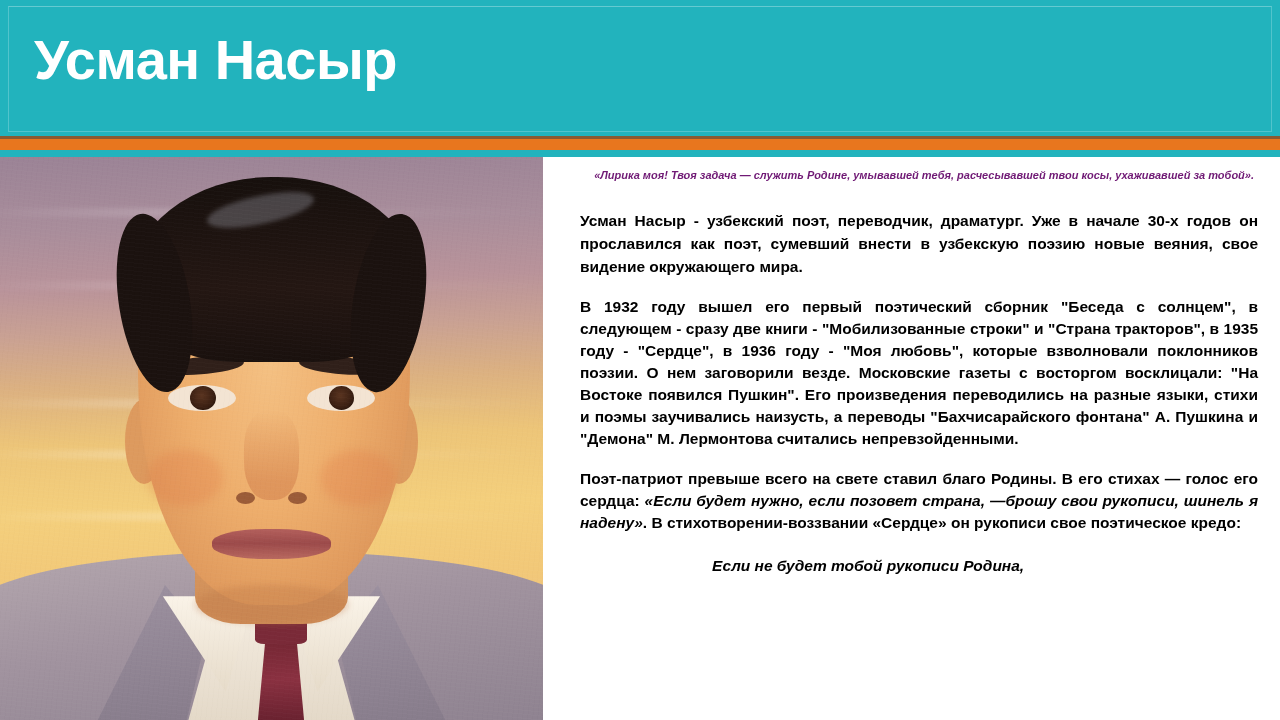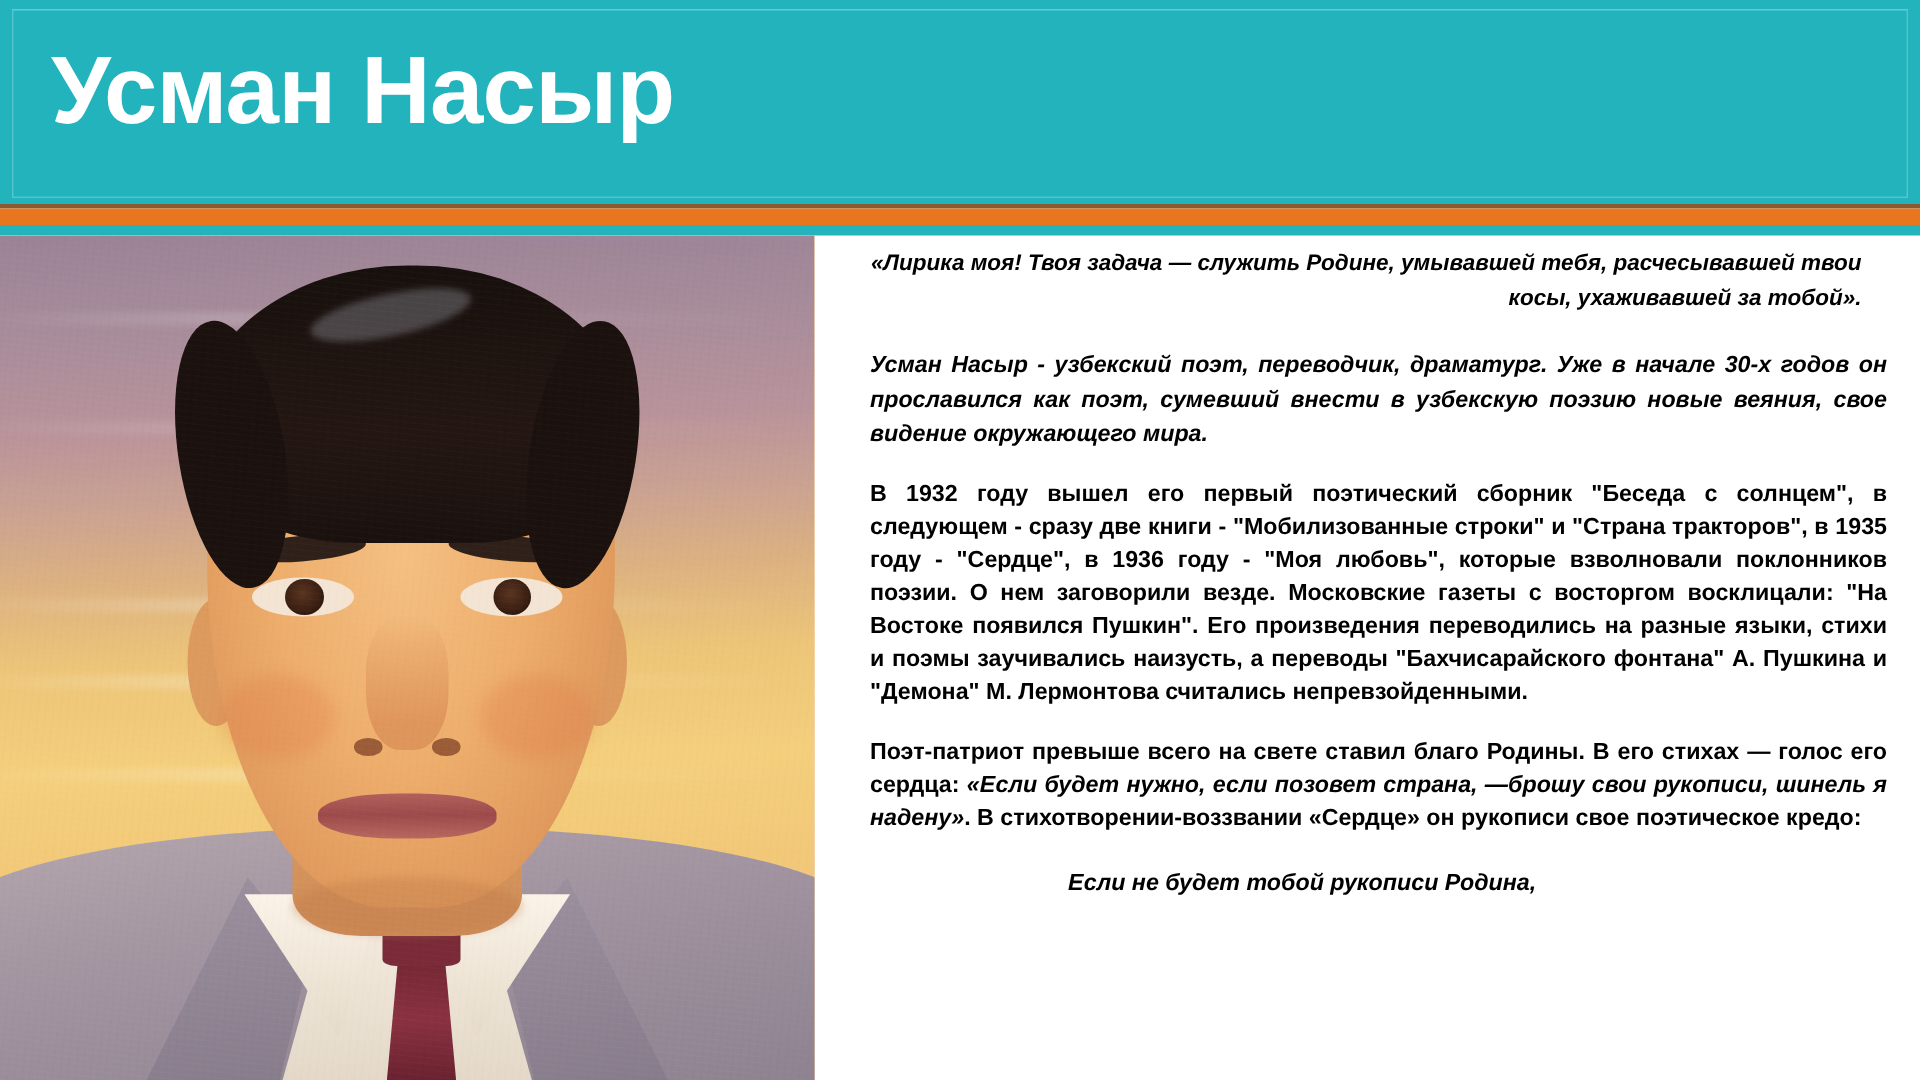--- a/index.html
+++ b/index.html
@@ -40,21 +40,21 @@
     bottom: 4px;
     border: 1px solid rgba(255, 255, 255, 0.22);
     border-top-color: rgba(255, 255, 255, 0.30);
     pointer-events: none;
   }
   .slide-title {
     position: absolute;
     left: 34px;
     top: 28px;
     margin: 0;
-    font-size: 64px;
+    font-size: 56px;
     line-height: 64px;
     font-weight: bold;
     color: #ffffff;
     letter-spacing: -0.5px;
     white-space: nowrap;
   }
 
   
   .stripe-dark {
     position: absolute;
@@ -342,39 +342,38 @@
 
   
   .text-column {
     position: absolute;
     left: 580px;
     top: 164px;
     width: 678px;
   }
 
   .epigraph {
-    margin: 0 17px 22px 0;
+    margin: 0 4px 22px 0;
     text-align: right;
-    font-size: 15px;
+    font-size: 11px;
     line-height: 23px;
     font-weight: bold;
     font-style: italic;
-    color: #000000;
+    color: #701a75;
   }
 
   .body-para {
     margin: 0 0 18px 0;
     text-align: justify;
     font-size: 15.5px;
     line-height: 22px;
     font-weight: bold;
     color: #000000;
   }
   .body-para.italic {
-    font-style: italic;
     line-height: 23px;
   }
   .body-para em {
     font-style: italic;
   }
 
   .poem {
     margin: 10px 0 0 132px;
     font-size: 15.5px;
     line-height: 27px;

